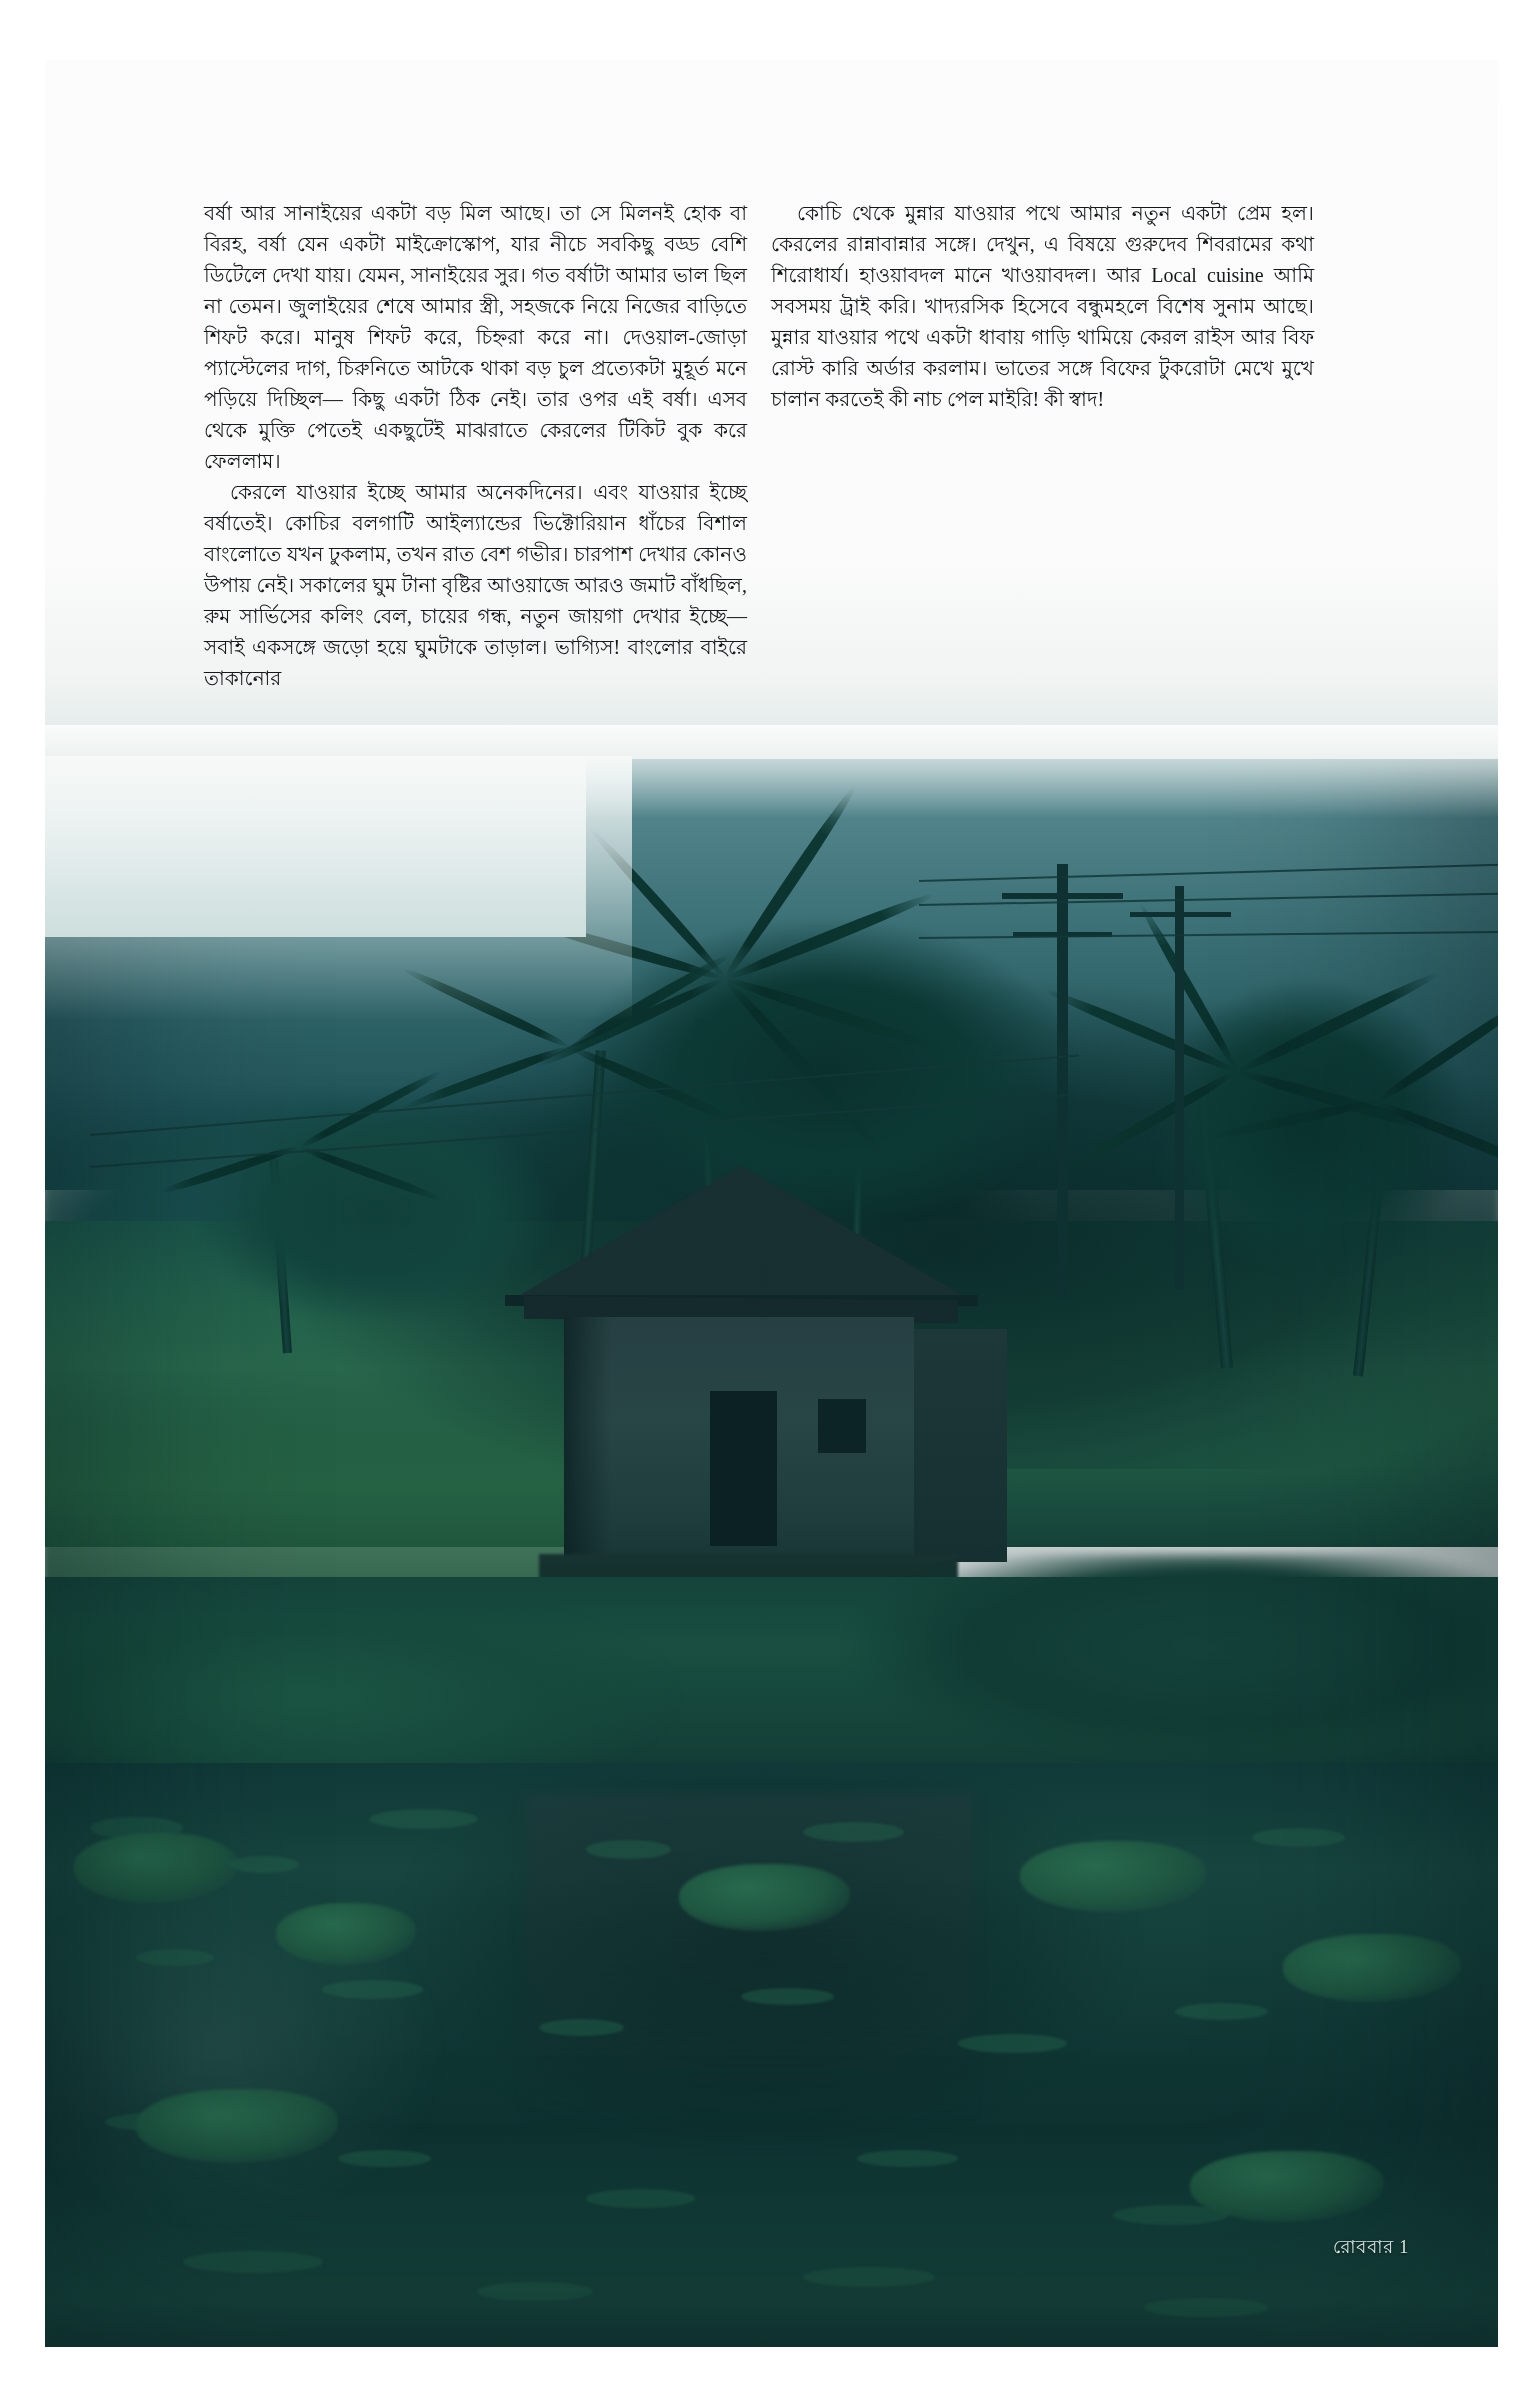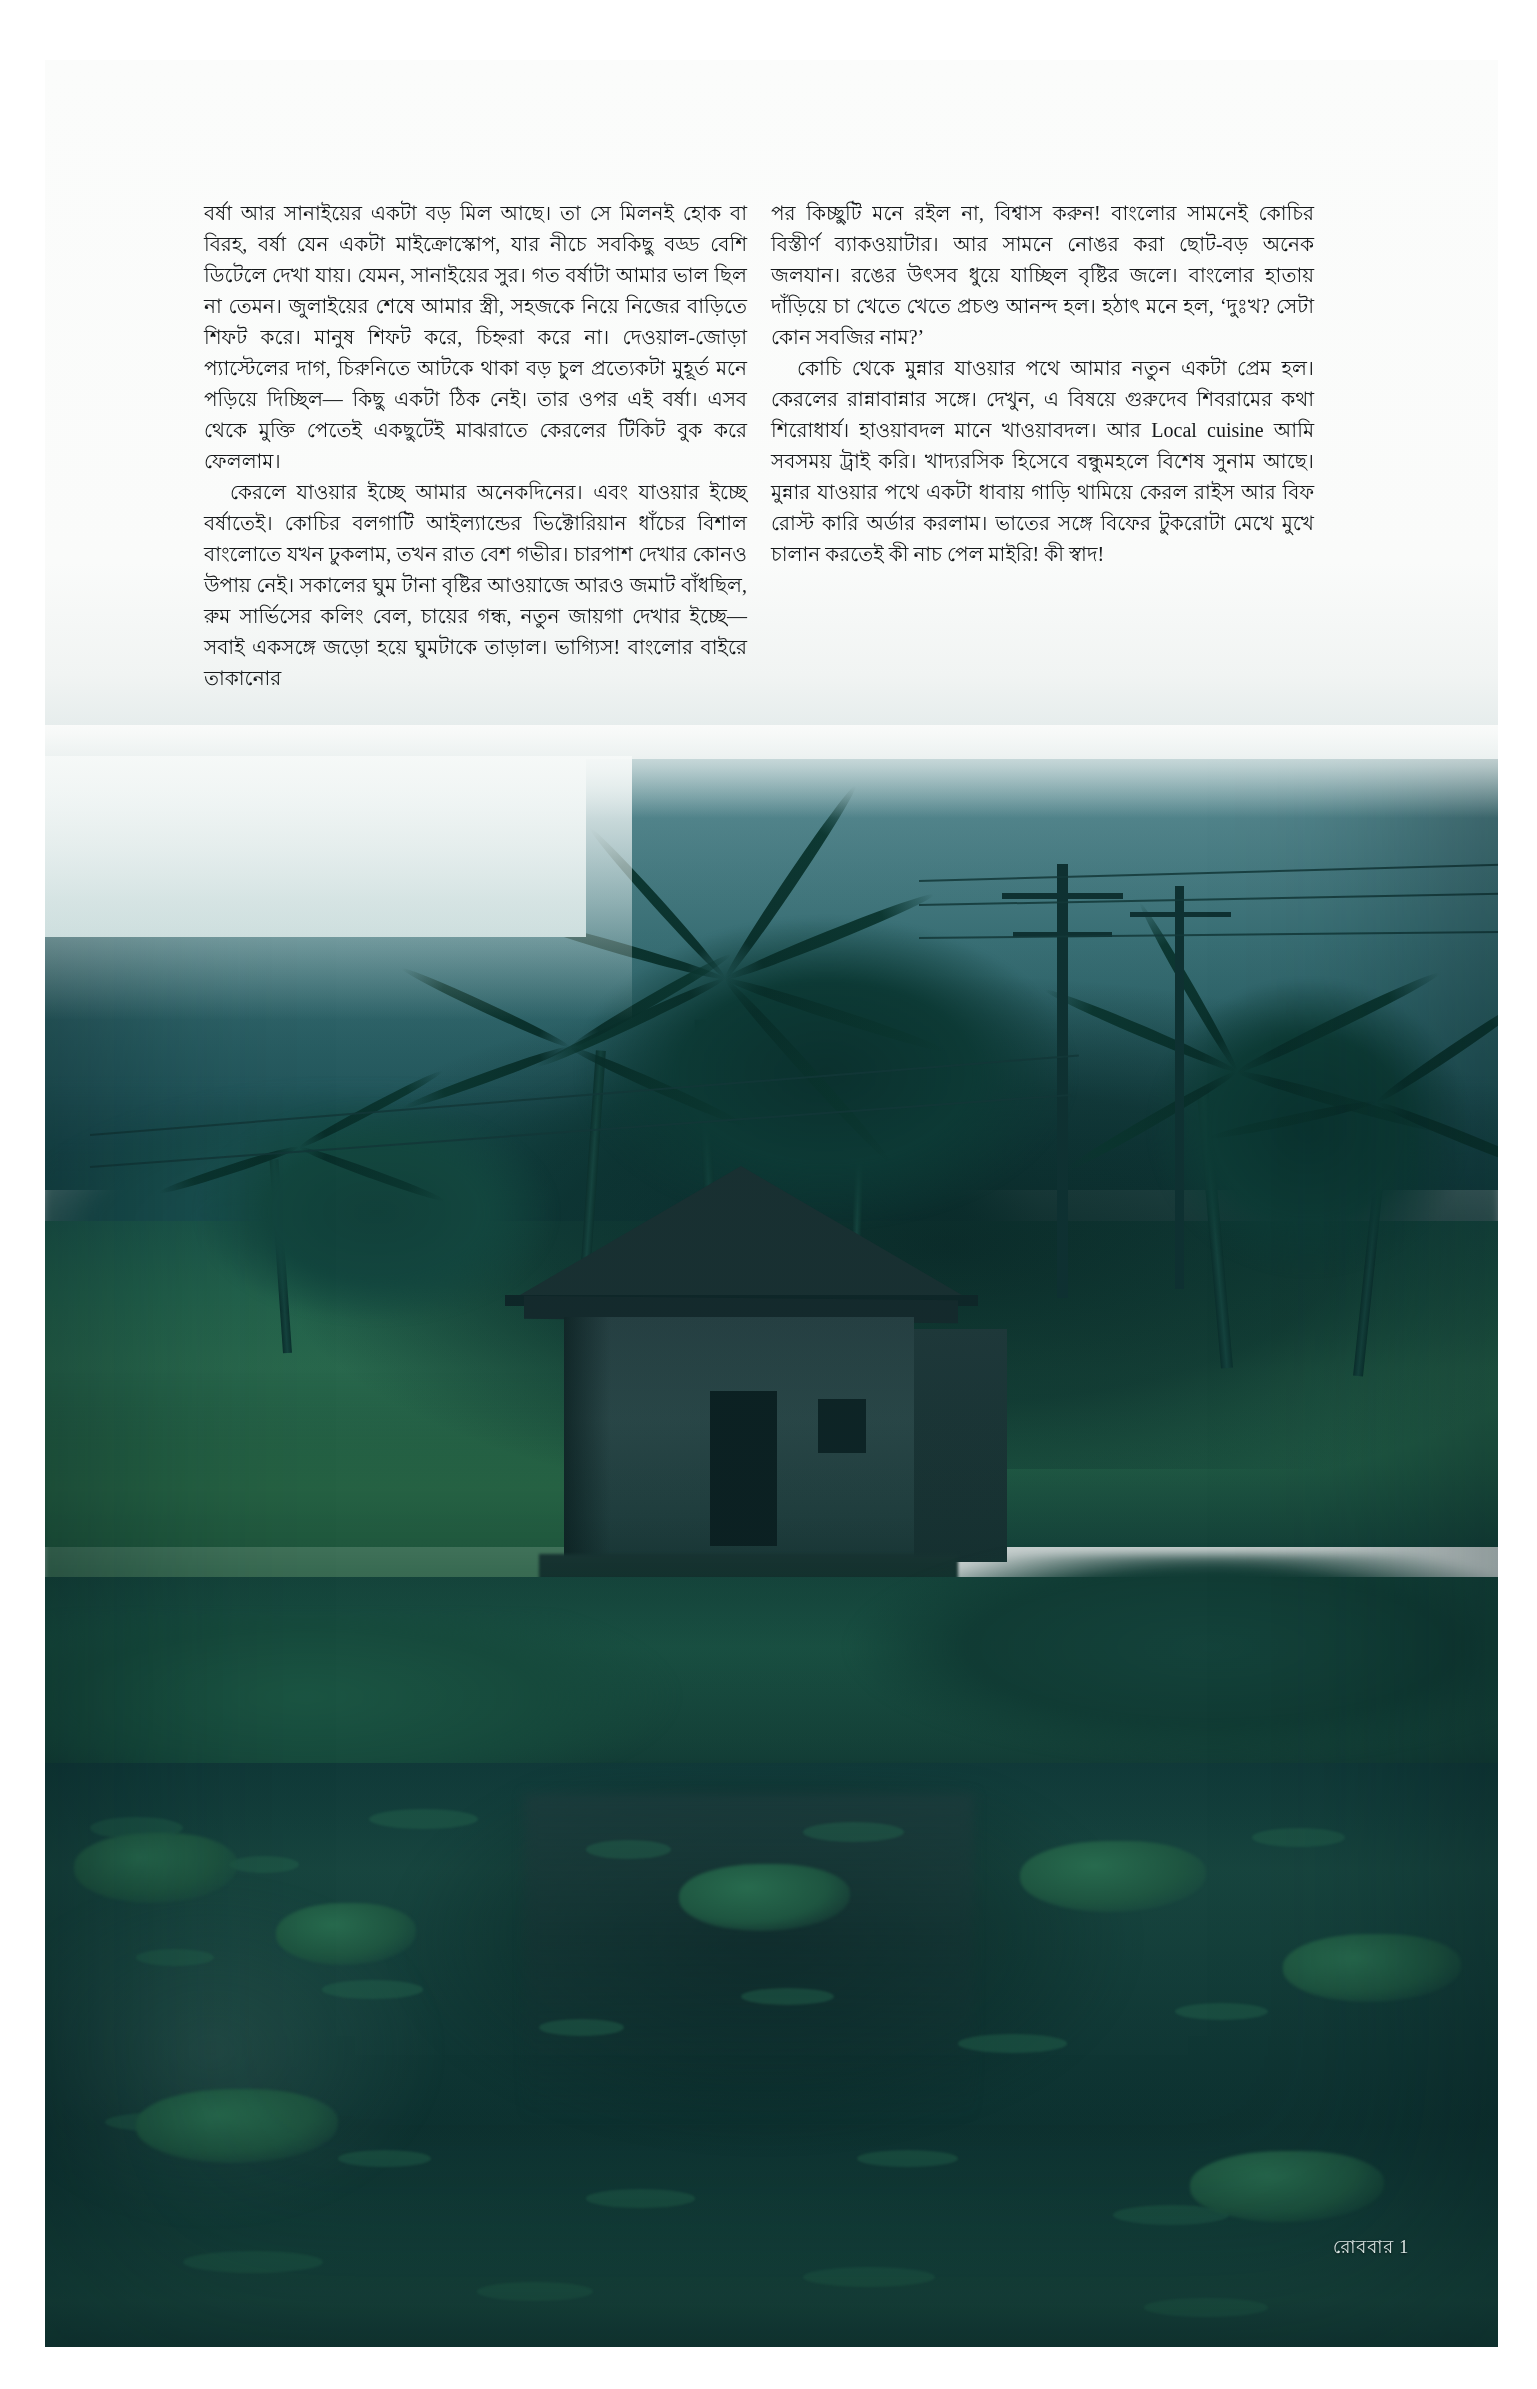--- a/index.html
+++ b/index.html
@@ -467,21 +467,20 @@
     </div>
 
     <div id="text-area">
 
       <div class="col left">
         <p>বর্ষা আর সানাইয়ের একটা বড় মিল আছে। তা সে মিলনই হোক বা বিরহ, বর্ষা যেন একটা মাইক্রোস্কোপ, যার নীচে সবকিছু বড্ড বেশি ডিটেলে দেখা যায়। যেমন, সানাইয়ের সুর। গত বর্ষাটা আমার ভাল ছিল না তেমন। জুলাইয়ের শেষে আমার স্ত্রী, সহজকে নিয়ে নিজের বাড়িতে শিফট করে। মানুষ শিফট করে, চিহ্নরা করে না। দেওয়াল-জোড়া প্যাস্টেলের দাগ, চিরুনিতে আটকে থাকা বড় চুল প্রত্যেকটা মুহূর্ত মনে পড়িয়ে দিচ্ছিল— কিছু একটা ঠিক নেই। তার ওপর এই বর্ষা। এসব থেকে মুক্তি পেতেই একছুটেই মাঝরাতে কেরলের টিকিট বুক করে ফেললাম।</p>
         <p class="indent">কেরলে যাওয়ার ইচ্ছে আমার অনেকদিনের। এবং যাওয়ার ইচ্ছে বর্ষাতেই। কোচির বলগাটি আইল্যান্ডের ভিক্টোরিয়ান ধাঁচের বিশাল বাংলোতে যখন ঢুকলাম, তখন রাত বেশ গভীর। চারপাশ দেখার কোনও উপায় নেই। সকালের ঘুম টানা বৃষ্টির আওয়াজে আরও জমাট বাঁধছিল, রুম সার্ভিসের কলিং বেল, চায়ের গন্ধ, নতুন জায়গা দেখার ইচ্ছে— সবাই একসঙ্গে জড়ো হয়ে ঘুমটাকে তাড়াল। ভাগ্যিস! বাংলোর বাইরে তাকানোর</p>
       </div>
 
       <div class="col right">
-        <p>পর কিচ্ছুটি মনে রইল না, বিশ্বাস করুন! বাংলোর সামনেই কোচির বিস্তীর্ণ ব্যাকওয়াটার। আর সামনে নোঙর করা ছোট-বড় অনেক জলযান। রঙের উৎসব ধুয়ে যাচ্ছিল বৃষ্টির জলে। বাংলোর হাতায় দাঁড়িয়ে চা খেতে খেতে প্রচণ্ড আনন্দ হল। হঠাৎ মনে হল, ‘দুঃখ? সেটা কোন সবজির নাম?’</p>
         <p class="indent">কোচি থেকে মুন্নার যাওয়ার পথে আমার নতুন একটা প্রেম হল। কেরলের রান্নাবান্নার সঙ্গে। দেখুন, এ বিষয়ে গুরুদেব শিবরামের কথা শিরোধার্য। হাওয়াবদল মানে খাওয়াবদল। আর Local cuisine আমি সবসময় ট্রাই করি। খাদ্যরসিক হিসেবে বন্ধুমহলে বিশেষ সুনাম আছে। মুন্নার যাওয়ার পথে একটা ধাবায় গাড়ি থামিয়ে কেরল রাইস আর বিফ রোস্ট কারি অর্ডার করলাম। ভাতের সঙ্গে বিফের টুকরোটা মেখে মুখে চালান করতেই কী নাচ পেল মাইরি! কী স্বাদ!</p>
       </div>
 
     </div>
 
     <div id="folio">রোববার 1</div>
 
   </div>
 
   <div class="scan-edge-top"></div>

